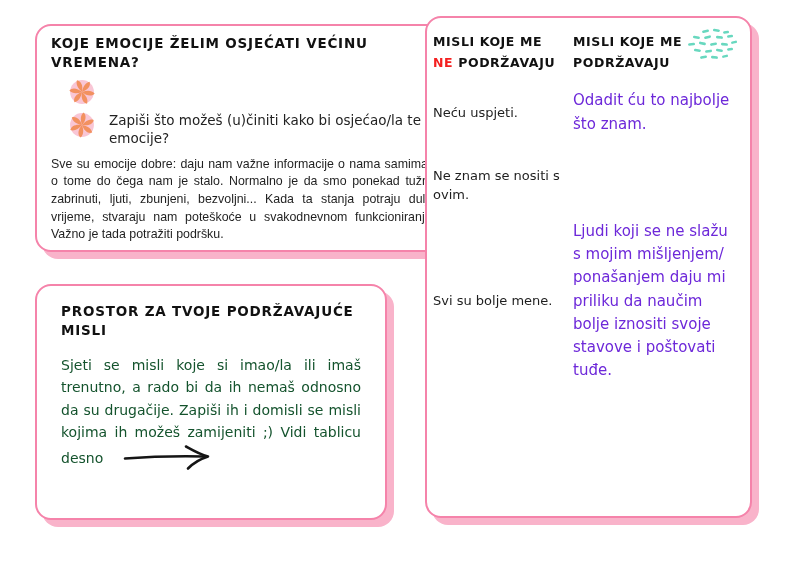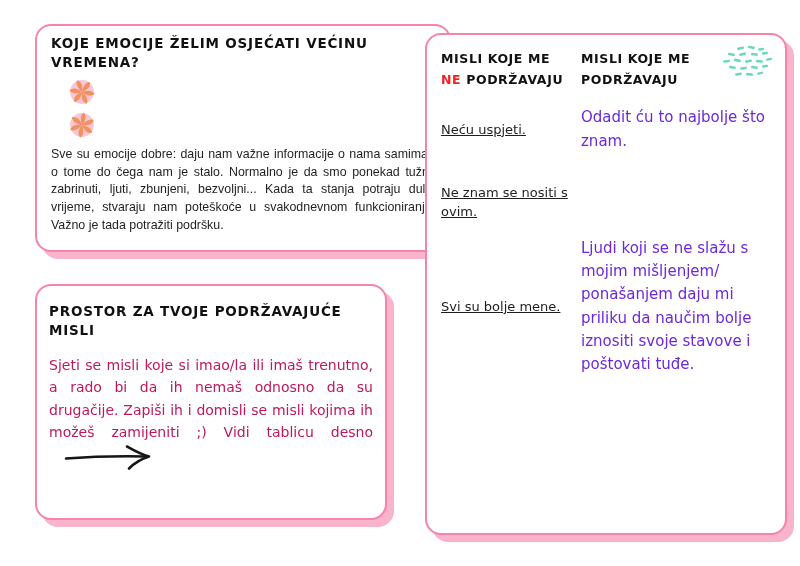--- a/index.html
+++ b/index.html
@@ -12,22 +12,22 @@
     overflow:hidden;
   }
   .card {
     position:absolute;
     background:#ffffff;
     border:2px solid #f583aa;
     border-radius:16px;
     box-shadow:7px 7px 0 #f9b3ca;
   }
   .card-left-top  { left:35px; top:24px;  width:416px; height:228px; padding:8px 14px 4px; overflow:hidden; }
-  .card-left-bottom { left:35px; top:284px; width:352px; height:236px; padding:16px 12px; }
-  .card-right { left:425px; top:33px; width:362px; height:502px; padding:14px 12px 10px 14px; }
+  .card-left-bottom { left:35px; top:284px; width:352px; height:236px; padding:16px 24px; }
+  .card-right { left:425px; top:16px; width:327px; height:502px; padding:14px 12px 10px 6px; }
 
   h2.card-title {
     font-size:13.5px;
     font-weight:800;
     letter-spacing:.8px;
     line-height:1.4;
     color:#111;
     text-transform:uppercase;
   }
   .card-left-top h2 { margin-bottom:6px; }
@@ -52,21 +52,21 @@
     font-size:12.4px;
     line-height:1.43;
     text-align:justify;
     color:#1f1f1f;
     margin-top:8px;
   }
   .instructions {
     font-size:14px;
     line-height:1.6;
     text-align:justify;
-    color:#be185d;
+    color:#14532d;
   }
   .arrow-svg {
     display:inline-block;
     vertical-align:-8px;
     margin-left:14px;
   }
 
   .sprinkles { position:absolute; top:10px; right:12px; }
 
   .thead, .trow {
@@ -84,21 +84,20 @@
     text-transform:uppercase;
     white-space:nowrap;
   }
   .th .red { color:#f42020; }
   .trow { margin-bottom:15px; }
   .td-left {
     font-size:13px;
     line-height:1.5;
     align-self:center;
     color:#1e1e1e;
-    text-decoration:underline;
   }
   .td-right {
     font-size:15px;
     line-height:1.55;
     color:#6d28d9;
   }
 </style>
 </head>
 <body>
 
@@ -130,20 +129,21 @@
           <g fill="#f29160">
             <path d="M12 12 C 13 7 15 3.5 19 2.6 C 20.4 6 17.6 10.2 12 12 Z" transform="rotate(30 12 12)"></path>
             <path d="M12 12 C 13 7 15 3.5 19 2.6 C 20.4 6 17.6 10.2 12 12 Z" transform="rotate(90 12 12)"></path>
             <path d="M12 12 C 13 7 15 3.5 19 2.6 C 20.4 6 17.6 10.2 12 12 Z" transform="rotate(150 12 12)"></path>
             <path d="M12 12 C 13 7 15 3.5 19 2.6 C 20.4 6 17.6 10.2 12 12 Z" transform="rotate(210 12 12)"></path>
             <path d="M12 12 C 13 7 15 3.5 19 2.6 C 20.4 6 17.6 10.2 12 12 Z" transform="rotate(270 12 12)"></path>
             <path d="M12 12 C 13 7 15 3.5 19 2.6 C 20.4 6 17.6 10.2 12 12 Z" transform="rotate(330 12 12)"></path>
           </g>
         </svg>
       </span>
+      <p>Zapiši što možeš (u)činiti kako bi osjećao/la te emocije?</p>
     </div>
 
     <p class="note">Sve su emocije dobre: daju nam važne informacije o nama samima i o tome do čega nam je stalo. Normalno je da smo ponekad tužni, zabrinuti, ljuti, zbunjeni, bezvoljni... Kada ta stanja potraju dulje vrijeme, stvaraju nam poteškoće u svakodnevnom funkcioniranju. Važno je tada potražiti podršku.</p>
   </section>
 
   <section class="card card-left-bottom">
     <h2 class="card-title">PROSTOR ZA TVOJE PODRŽAVAJUĆE MISLI</h2>
     <p class="instructions">
       <span>Sjeti se misli koje si imao/la ili imaš trenutno, a rado bi da ih nemaš odnosno da su drugačije. Zapiši ih i domisli se misli kojima ih možeš zamijeniti ;) Vidi tablicu desno</span>
       <svg class="arrow-svg" width="92" height="28" viewBox="0 0 92 28">

